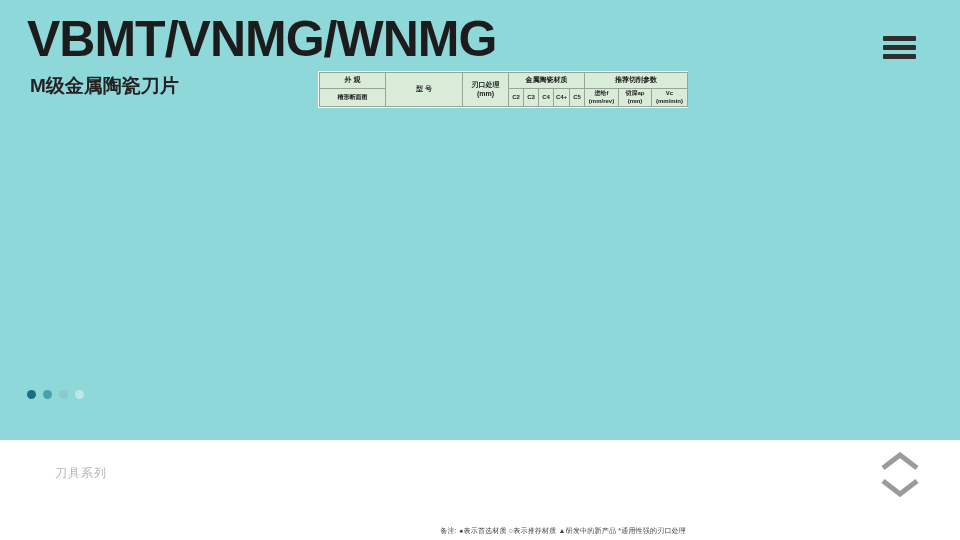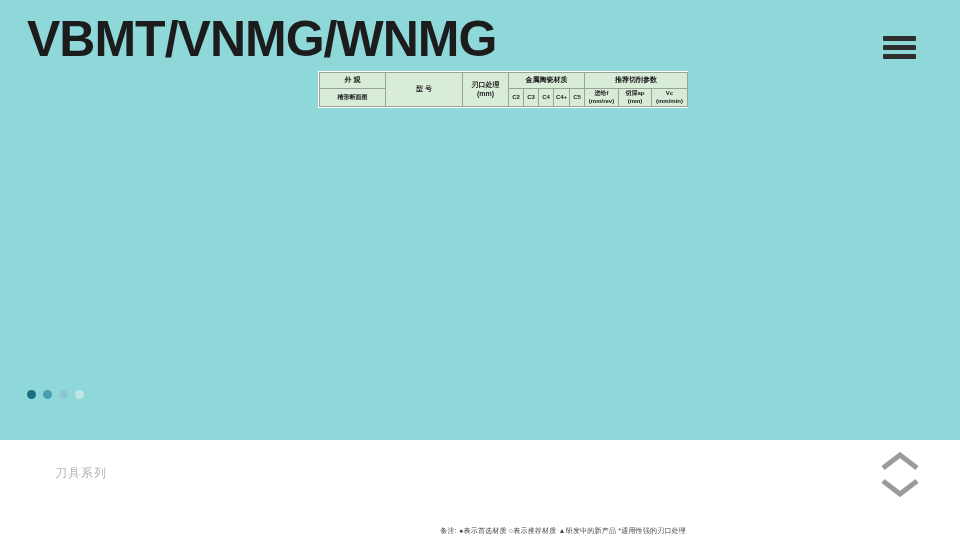--- a/index.html
+++ b/index.html
@@ -45,20 +45,21 @@
     <pattern id="hatch" width="4" height="4" patternUnits="userSpaceOnUse" patternTransform="rotate(45)">
       <line x1="0" y1="0" x2="0" y2="4" stroke="#8a8a8a" stroke-width="1"></line>
     </pattern>
   </defs>
 </svg>
 
 <div class="stage">
   <div class="teal-bg"></div>
 
   <h1 class="page-title">VBMT/VNMG/WNMG</h1>
+  <div class="page-subtitle">M级金属陶瓷刀片</div>
 
   <div class="hamburger">
     <span></span>
     <span></span>
     <span></span>
   </div>
 
   <div class="dots" id="dots">
       <span class="dot" style="background: rgb(26, 110, 132);"></span>
       <span class="dot" style="background: rgb(73, 160, 173);"></span>

